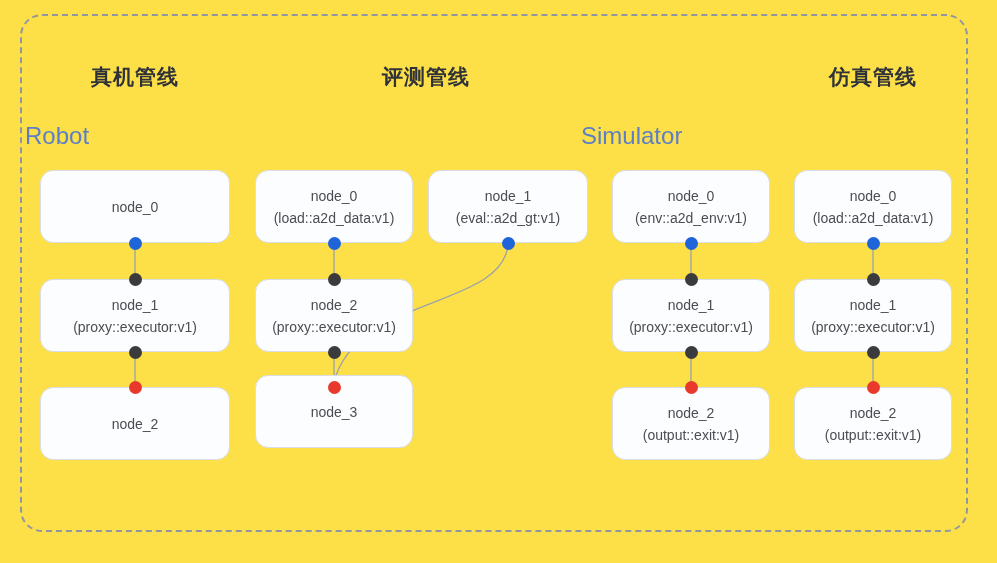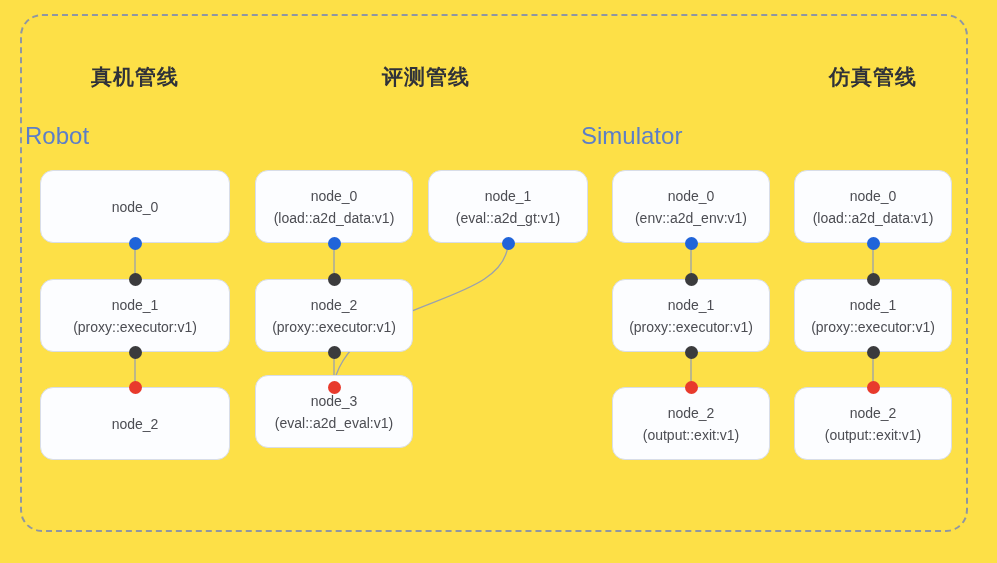--- a/index.html
+++ b/index.html
@@ -92,21 +92,20 @@
   <div class="node" id="b-e1">
     <div>node_1</div>
     <div>(eval::a2d_gt:v1)</div>
   </div>
   <div class="node" id="b-e2">
     <div>node_2</div>
     <div>(proxy::executor:v1)</div>
   </div>
   <div class="node" id="b-e3">
     <div>node_3</div>
-    <div>(eval::a2d_eval:v1)</div>
   </div>
 
   <div class="node" id="b-s0">
     <div>node_0</div>
     <div>(env::a2d_env:v1)</div>
   </div>
   <div class="node" id="b-s1">
     <div>node_1</div>
     <div>(proxy::executor:v1)</div>
   </div>

